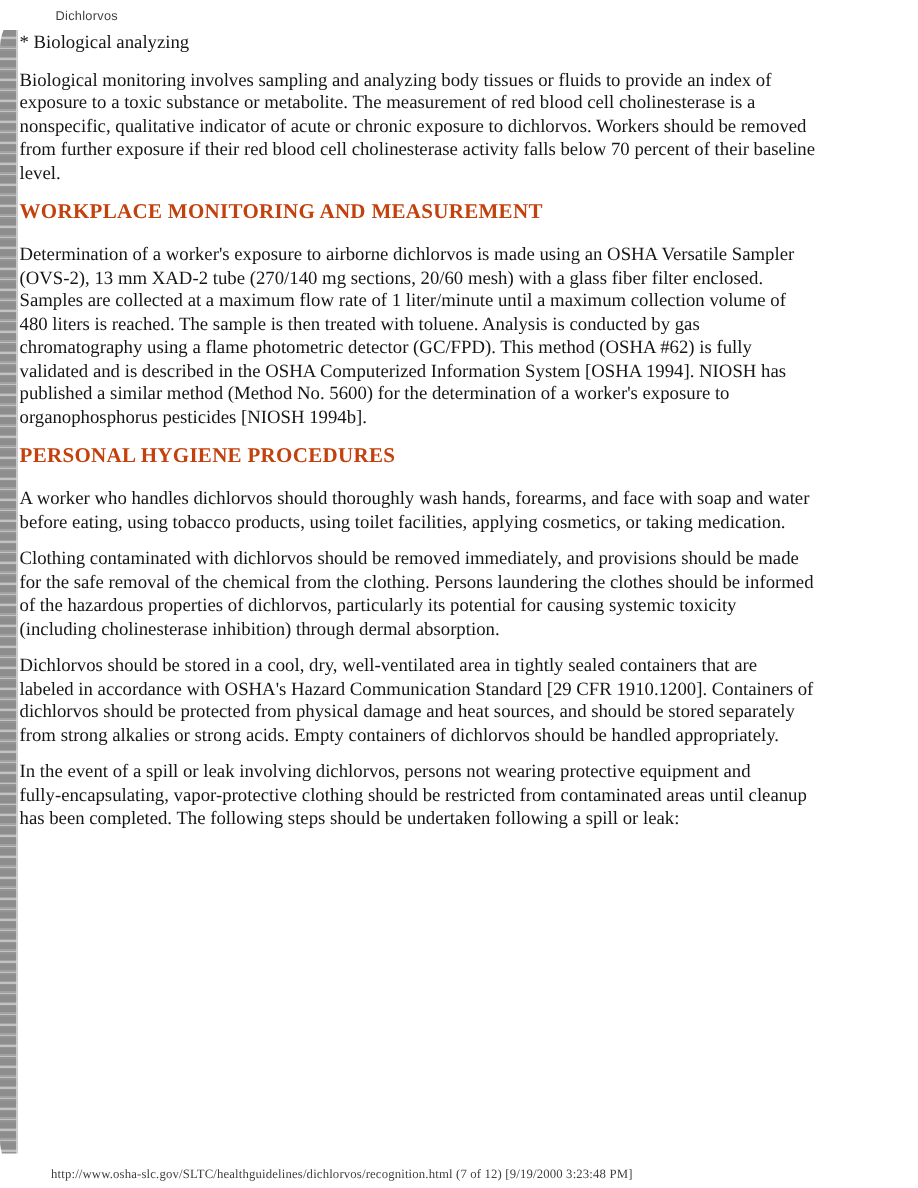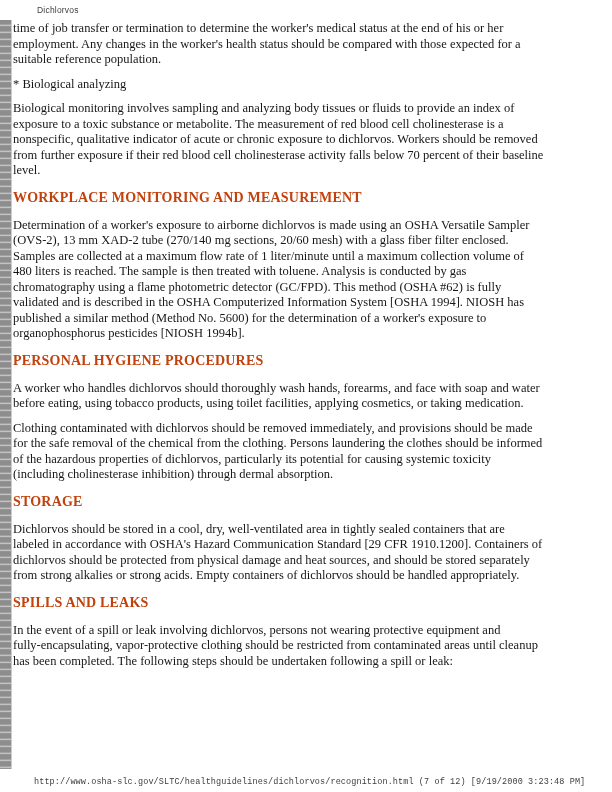--- a/index.html
+++ b/index.html
@@ -6,20 +6,21 @@
     margin: 0;
     padding: 0;
     background: #ffffff;
   }
   .page {
     position: relative;
     width: 612px;
     height: 792px;
     background: #ffffff;
     overflow: hidden;
+    border-radius: 32px;
   }
   .print-header {
     position: absolute;
     left: 37px;
     top: 5px;
     font-family: "Liberation Sans", sans-serif;
     font-size: 8.5px;
     color: #3e3e3e;
     letter-spacing: 0.2px;
   }
@@ -59,39 +60,36 @@
     line-height: 16px;
     font-weight: bold;
     color: #c2410c;
     letter-spacing: 0.2px;
     white-space: pre-line;
   }
   .print-footer {
     position: absolute;
     left: 34px;
     top: 777px;
-    font-family: Liberation Mono, monospace;
+    font-family: Liberation Serif, serif;
     font-size: 8.5px;
     color: #3e3e3e;
     letter-spacing: 0.1px;
   }
 </style>
 </head>
 <body>
 
 <div class="page">
 
   <div class="print-header">Dichlorvos</div>
 
   <div class="scan-strip"></div>
 
   <main class="content">
-    <p>time of job transfer or termination to determine the worker's medical status at the end of his or her
-employment. Any changes in the worker's health status should be compared with those expected for a
-suitable reference population.</p>
     <p>* Biological analyzing</p>
     <p>Biological monitoring involves sampling and analyzing body tissues or fluids to provide an index of
 exposure to a toxic substance or metabolite. The measurement of red blood cell cholinesterase is a
 nonspecific, qualitative indicator of acute or chronic exposure to dichlorvos. Workers should be removed
 from further exposure if their red blood cell cholinesterase activity falls below 70 percent of their baseline
 level.</p>
     <h2>WORKPLACE MONITORING AND MEASUREMENT</h2>
     <p>Determination of a worker's exposure to airborne dichlorvos is made using an OSHA Versatile Sampler
 (OVS-2), 13 mm XAD-2 tube (270/140 mg sections, 20/60 mesh) with a glass fiber filter enclosed.
 Samples are collected at a maximum flow rate of 1 liter/minute until a maximum collection volume of
@@ -100,26 +98,24 @@
 validated and is described in the OSHA Computerized Information System [OSHA 1994]. NIOSH has
 published a similar method (Method No. 5600) for the determination of a worker's exposure to
 organophosphorus pesticides [NIOSH 1994b].</p>
     <h2>PERSONAL HYGIENE PROCEDURES</h2>
     <p>A worker who handles dichlorvos should thoroughly wash hands, forearms, and face with soap and water
 before eating, using tobacco products, using toilet facilities, applying cosmetics, or taking medication.</p>
     <p>Clothing contaminated with dichlorvos should be removed immediately, and provisions should be made
 for the safe removal of the chemical from the clothing. Persons laundering the clothes should be informed
 of the hazardous properties of dichlorvos, particularly its potential for causing systemic toxicity
 (including cholinesterase inhibition) through dermal absorption.</p>
-    <h2>STORAGE</h2>
     <p>Dichlorvos should be stored in a cool, dry, well-ventilated area in tightly sealed containers that are
 labeled in accordance with OSHA's Hazard Communication Standard [29 CFR 1910.1200]. Containers of
 dichlorvos should be protected from physical damage and heat sources, and should be stored separately
 from strong alkalies or strong acids. Empty containers of dichlorvos should be handled appropriately.</p>
-    <h2>SPILLS AND LEAKS</h2>
     <p>In the event of a spill or leak involving dichlorvos, persons not wearing protective equipment and
 fully-encapsulating, vapor-protective clothing should be restricted from contaminated areas until cleanup
 has been completed. The following steps should be undertaken following a spill or leak:</p>
   </main>
 
   <div class="print-footer">http://www.osha-slc.gov/SLTC/healthguidelines/dichlorvos/recognition.html (7 of 12) [9/19/2000 3:23:48 PM]</div>
 
 </div>
 
 </body></html>

